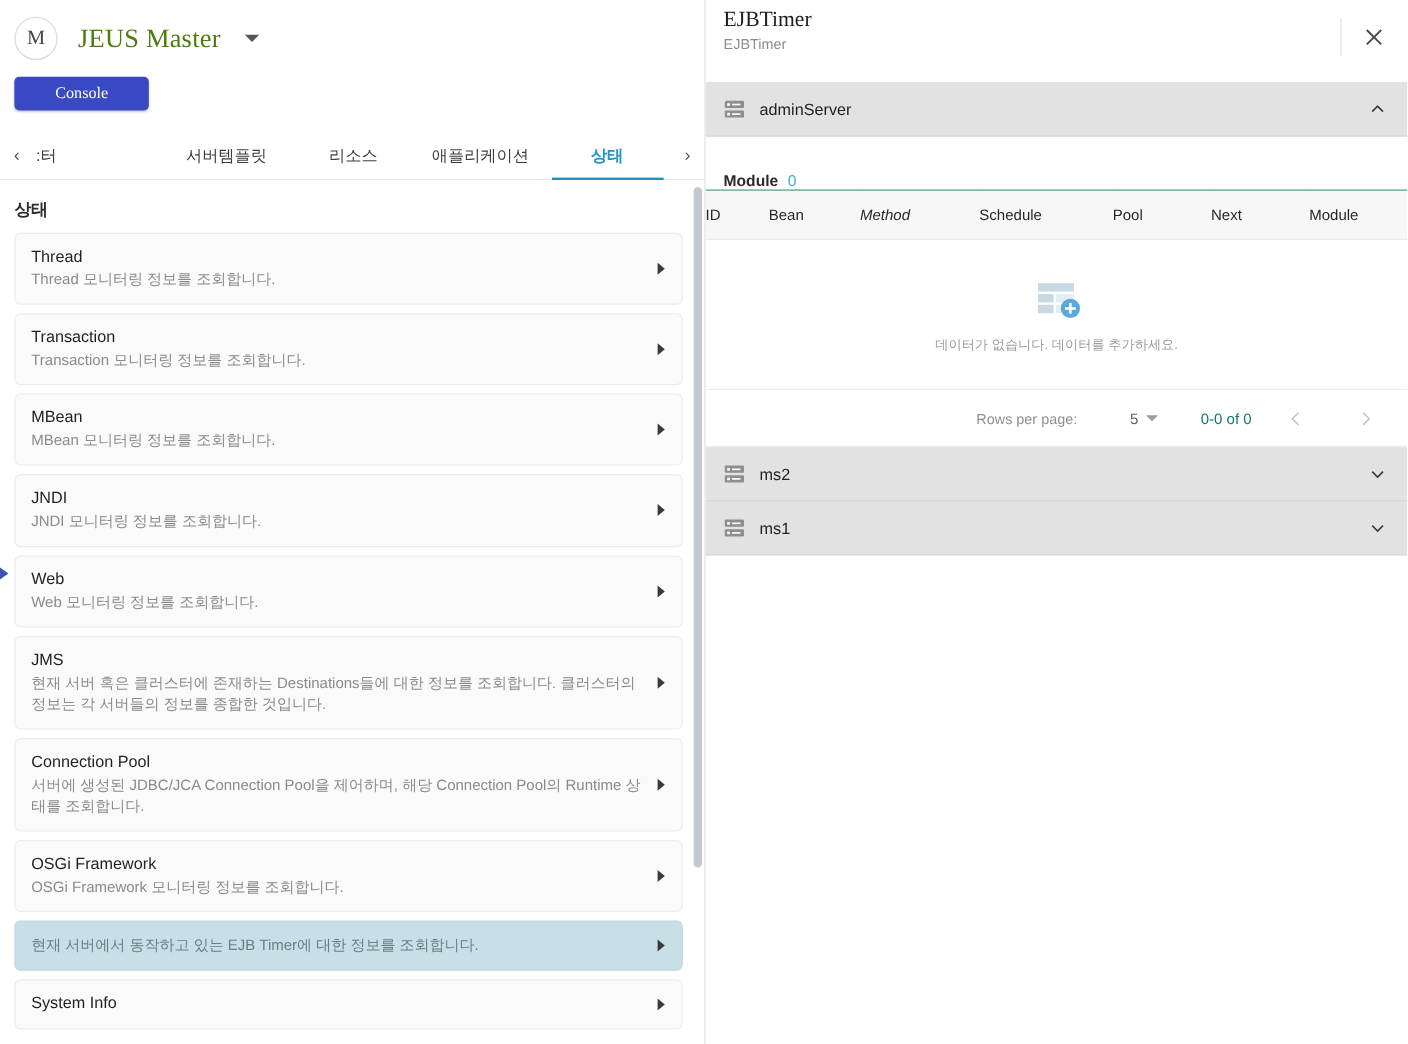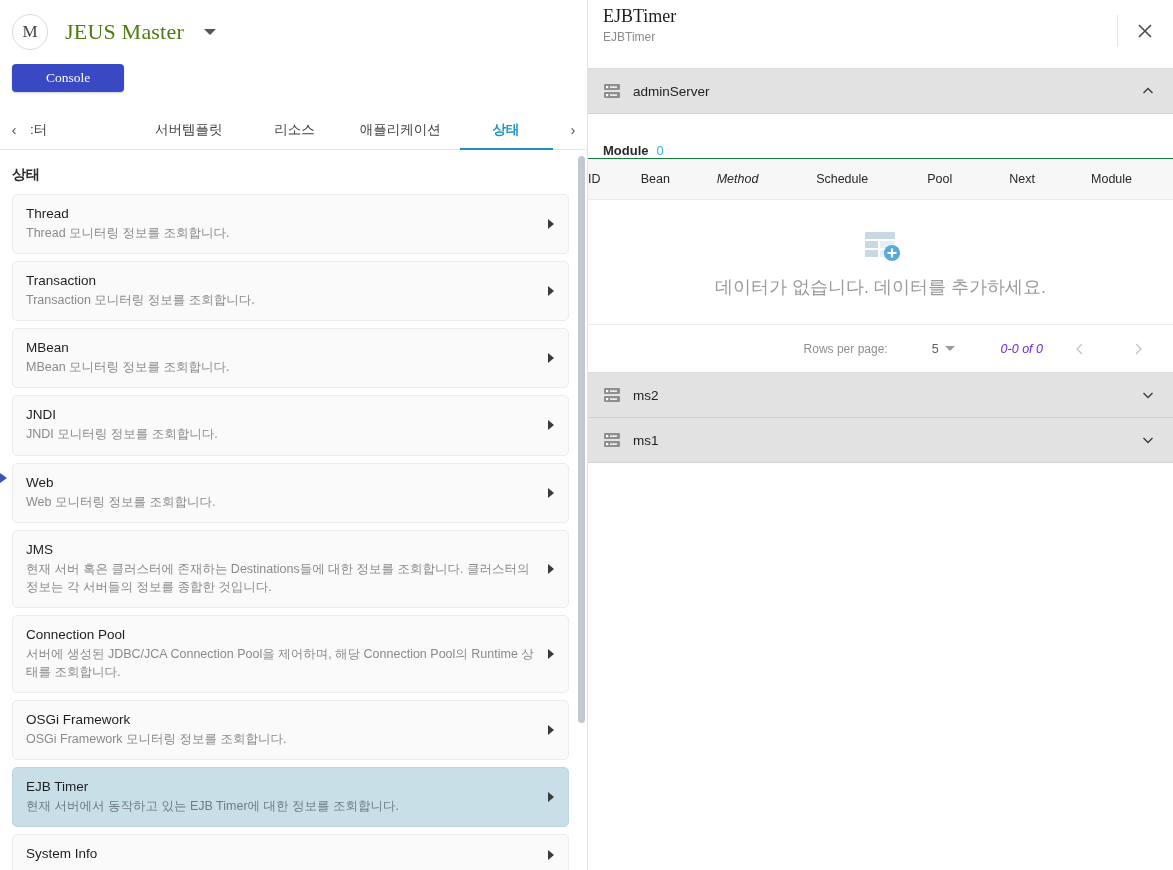--- a/index.html
+++ b/index.html
@@ -207,42 +207,42 @@
   th.c-next { width: 14%; }
   th.c-cancel { width: 14%; }
 
   .empty-state {
     height: 125px;
     display: flex; flex-direction: column;
     align-items: center; justify-content: center;
     background: #fff;
     border-bottom: 1px solid #ededed;
   }
-  .empty-text { margin-top: 9px; font-size: 18px; color: #9a9a9a; }
+  .empty-text { margin-top: 9px; font-size: 11px; color: #9a9a9a; }
 
   .pager {
     height: 48px;
     display: flex; align-items: center; justify-content: flex-end;
     padding-right: 14px; gap: 16px;
     background: #fff;
     border-bottom: 1px solid #dcdcdc;
   }
   .pager-label { font-size: 12px; color: #8f8f8f; }
   .pager-select {
     display: flex; align-items: center; gap: 6px;
     margin-left: 28px; cursor: pointer;
   }
   .pager-value { font-size: 12.5px; color: #5e5e5e; }
   .pager-caret {
     width: 0; height: 0;
     border-left: 5px solid transparent;
     border-right: 5px solid transparent;
     border-top: 5px solid #9a9a9a;
   }
-  .pager-range { font-size: 12.5px; color: #6d28d9; margin-left: 30px; font-style: italic; }
+  .pager-range { font-size: 12.5px; color: #0f766e; margin-left: 20px; }
   .pager-btn {
     width: 42px; height: 40px;
     display: flex; align-items: center; justify-content: center;
     color: #c2c2c2; cursor: pointer;
   }
   .pager-btn:first-of-type { margin-left: 16px; }
 
   .right-filler { flex: 1; background: #fff; }
 </style>
 </head>
@@ -318,21 +318,20 @@
         <span class="card-chevron"></span>
       </div>
 
       <div class="card">
         <div class="card-title">OSGi Framework</div>
         <div class="card-desc">OSGi Framework 모니터링 정보를 조회합니다.</div>
         <span class="card-chevron"></span>
       </div>
 
       <div class="card selected">
-        <div class="card-title">EJB Timer</div>
         <div class="card-desc">현재 서버에서 동작하고 있는 EJB Timer에 대한 정보를 조회합니다.</div>
         <span class="card-chevron"></span>
       </div>
 
       <div class="card">
         <div class="card-title">System Info</div>
         <div class="card-desc"></div>
         <span class="card-chevron"></span>
       </div>
 

